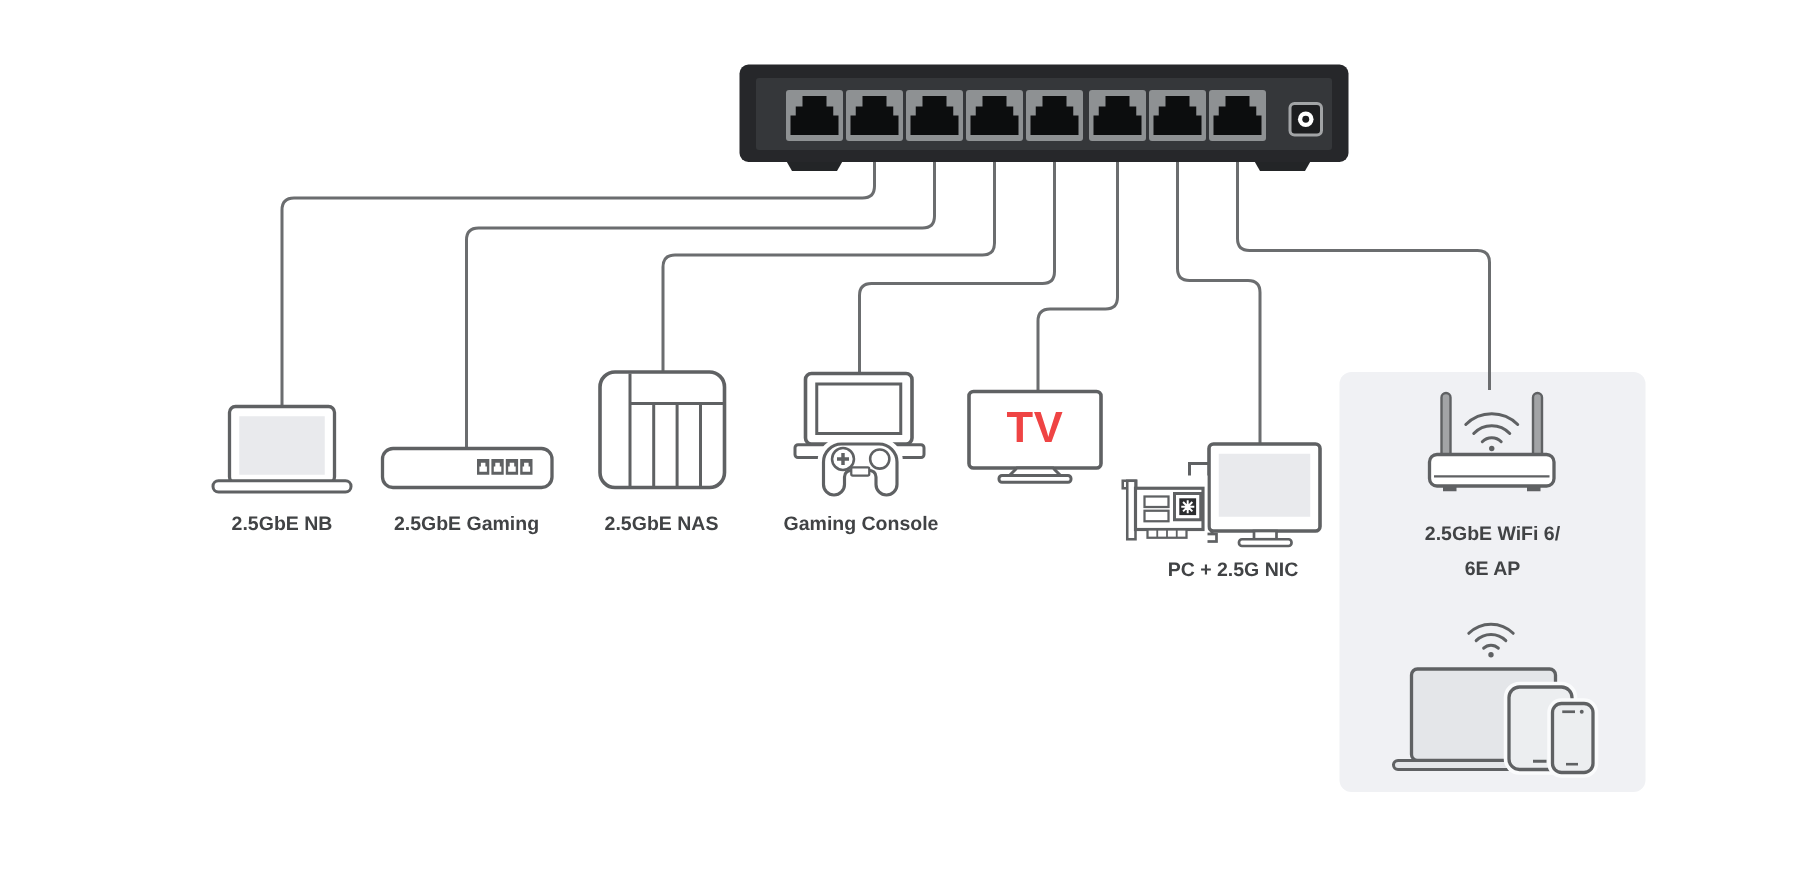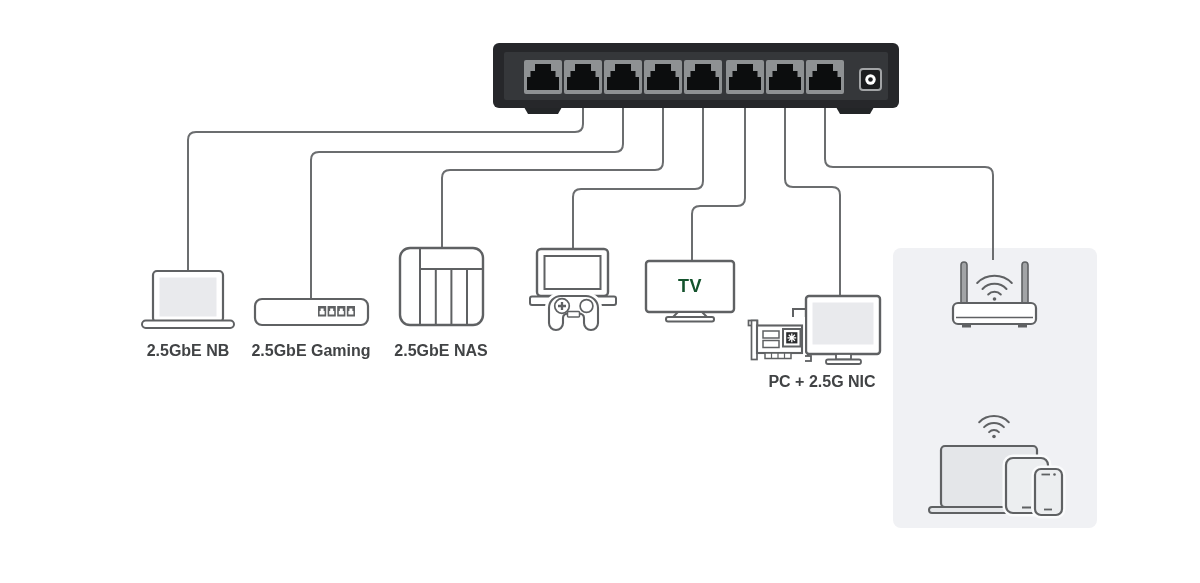--- a/index.html
+++ b/index.html
@@ -1,24 +1,24 @@
 <!DOCTYPE html>
 <html><head>
 <meta charset="utf-8">
 <style>
   html,body{margin:0;padding:0;background:#fff;}
   #stage{position:relative;width:1200px;height:583px;background:#fff;overflow:hidden;
          font-family:"Liberation Sans",sans-serif;}
   #stage svg{position:absolute;left:0;top:0;}
-  .label{position:absolute;transform:translateX(-50%);font-size:16px;line-height:1.3;
+  .label{position:absolute;transform:translateX(-50%);font-size:13px;line-height:1.3;
          font-weight:700;color:#414345;white-space:nowrap;text-align:center;}
   .label-2line{line-height:23px;}
   .label-2line span{display:block;}
-  .tv-label{position:absolute;transform:translate(-50%,-50%);font-size:18px;font-weight:700;
-            color:#14532d;letter-spacing:.5px;}
+  .tv-label{position:absolute;transform:translate(-50%,-50%);font-size:29px;font-weight:700;
+            color:#ef4444;letter-spacing:.5px;}
 </style>
 </head>
 <body>
 
 <div id="stage">
 
 <svg width="1200" height="583" viewBox="0 0 1200 583">
   <defs>
     <g id="port">
       <rect x="0" y="60" width="38" height="34" rx="2" fill="#8e9193"></rect>
@@ -166,16 +166,21 @@
       <line x1="1041.5" y1="474.5" x2="1050" y2="474.5" stroke="#5f6163" stroke-width="1.8"></line>
       <circle cx="1054.5" cy="474.5" r="1.3" fill="#5f6163"></circle>
       <line x1="1044" y1="509.5" x2="1052" y2="509.5" stroke="#5f6163" stroke-width="1.8"></line>
     </g>
   </g>
 </svg>
 
 <div class="label" style="left:188px;top:341px">2.5GbE NB</div>
 <div class="label" style="left:311px;top:341px">2.5GbE Gaming</div>
 <div class="label" style="left:441px;top:341px">2.5GbE NAS</div>
+<div class="label" style="left:574px;top:341px">Gaming Console</div>
 <div class="tv-label" style="left:690px;top:286px">TV</div>
 <div class="label" style="left:822px;top:372px">PC + 2.5G NIC</div>
+<div class="label label-2line" style="left:995px;top:344px">
+  <span>2.5GbE WiFi 6/</span>
+  <span>6E AP</span>
+</div>
 
 </div>
 
 </body></html>

